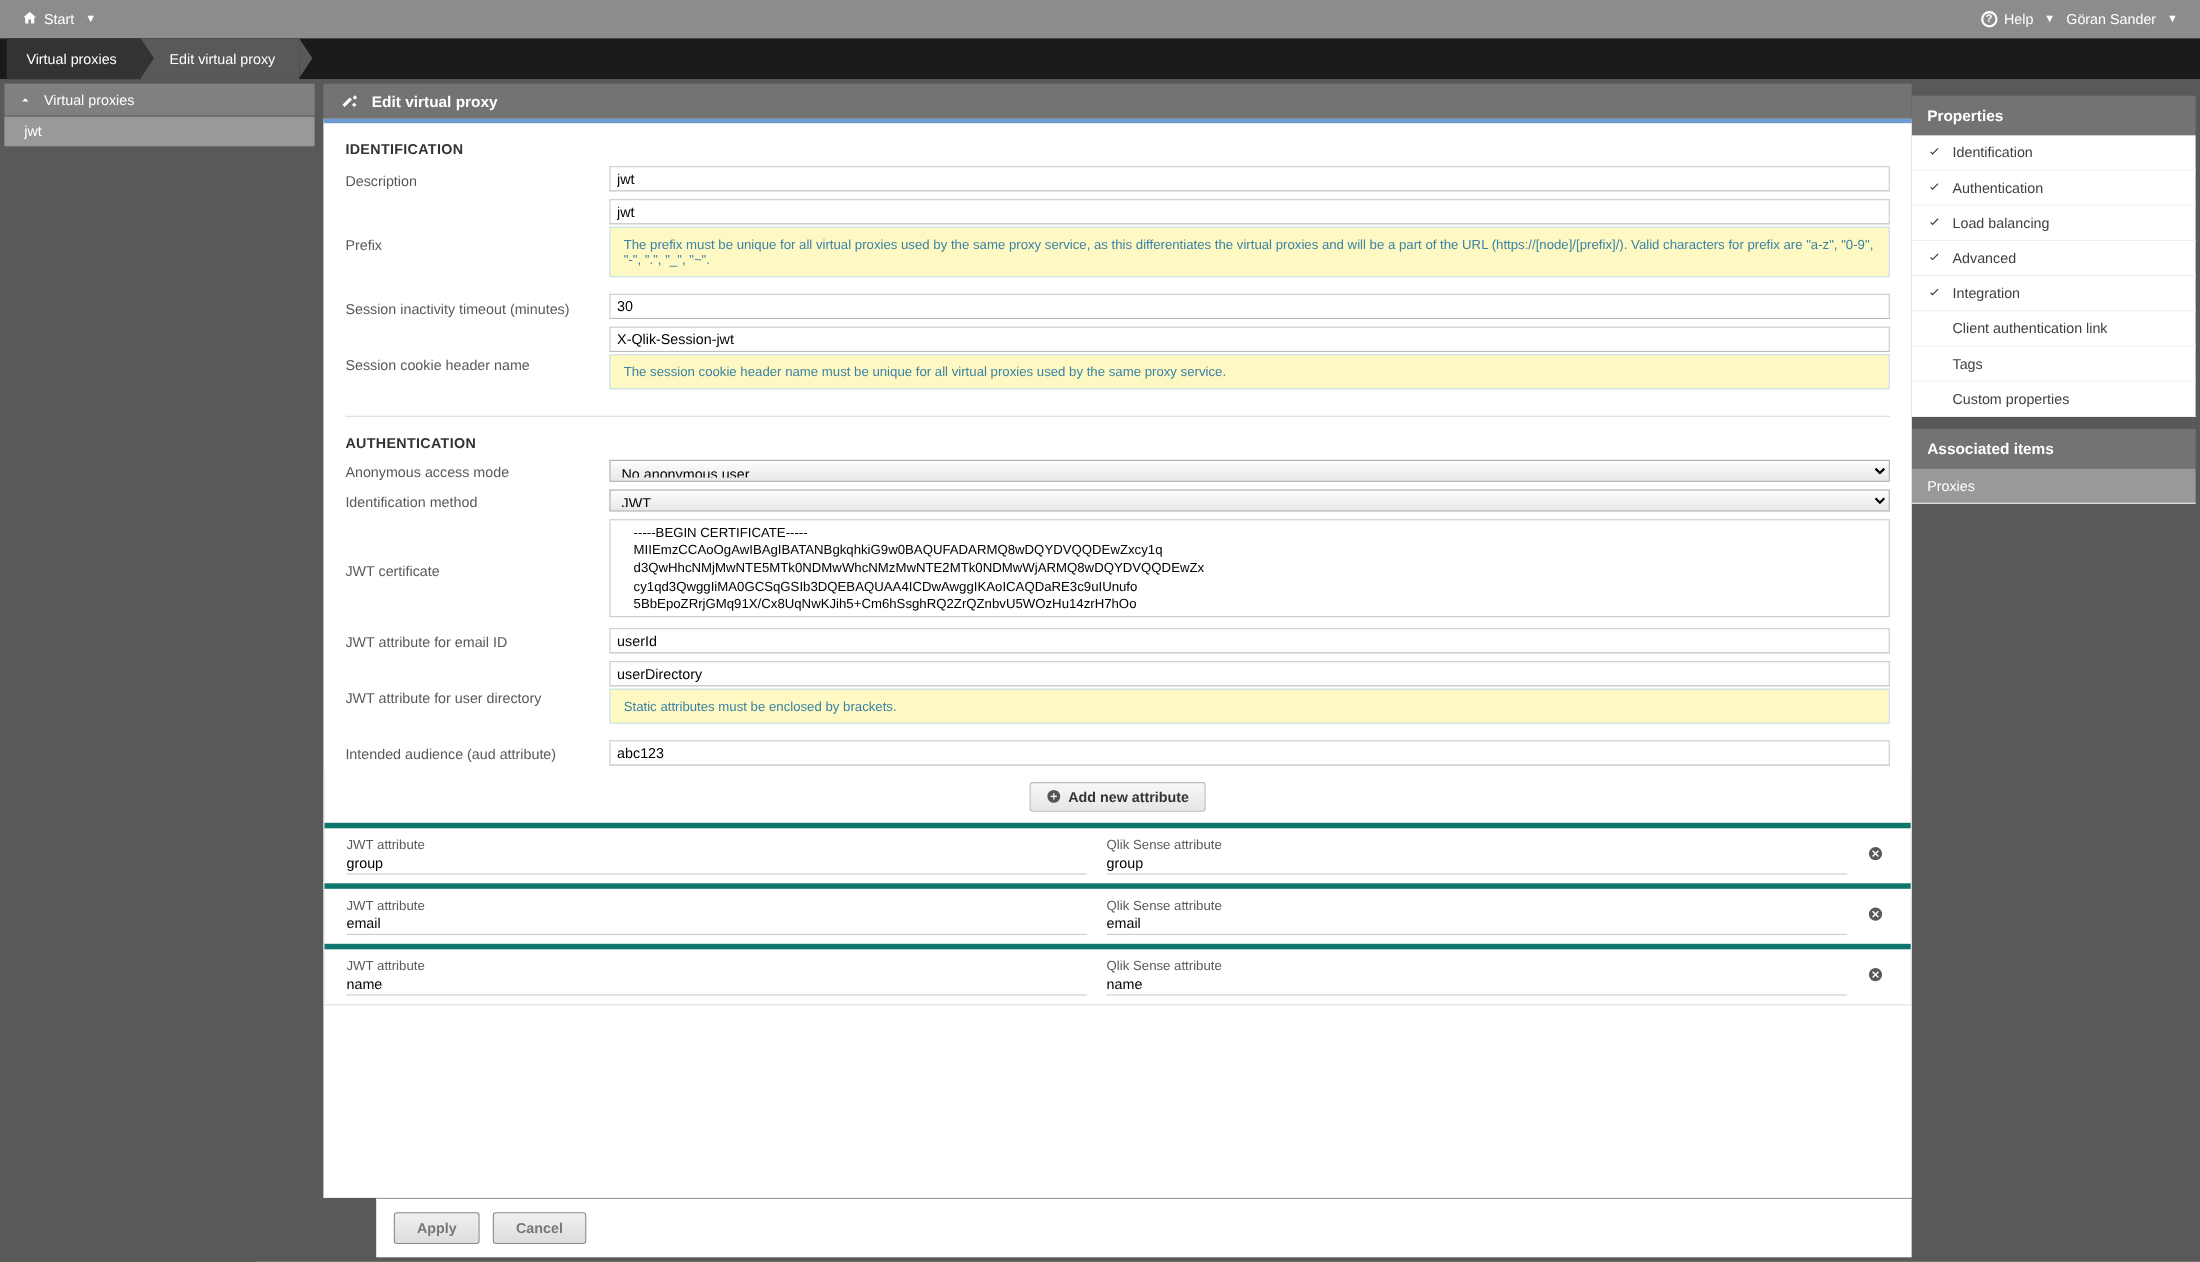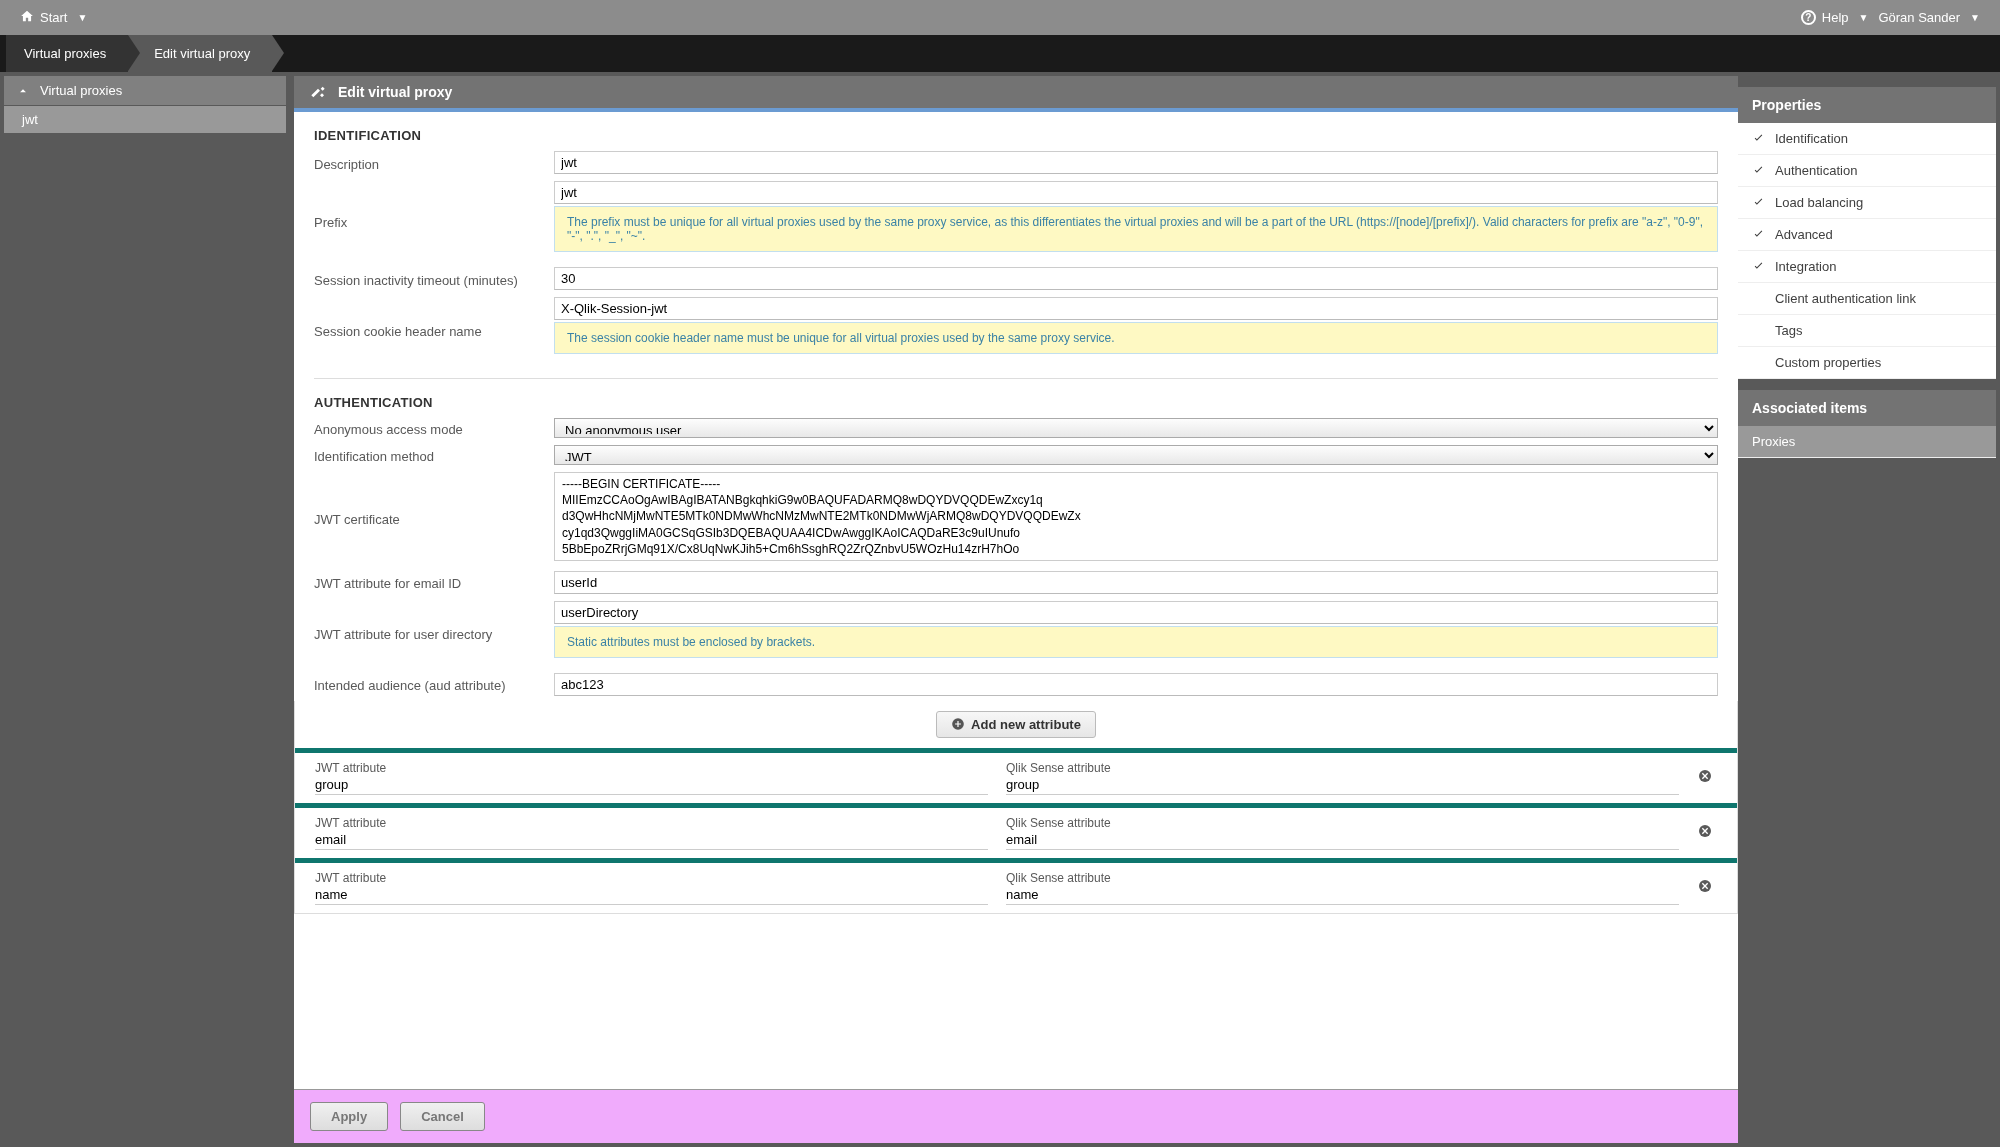--- a/index.html
+++ b/index.html
@@ -34,38 +34,38 @@
   .center { flex:1; display:flex; flex-direction:column; background:#595959; }
   .center-header { background:#737373; color:#fff; display:flex; align-items:center; gap:12px; padding:8px 16px; font-weight:bold; font-size:14px; }
   .center-header svg { width:16px; height:16px; fill:#fff; }
   .form-outer { flex:1; background:#fff; border-top:4px solid #6b9bd2; overflow-y:auto; position:relative;}
   .form { padding: 16px 20px 0 20px; }
   .section-title { font-size:13px; font-weight:bold; letter-spacing:0.3px; margin-bottom:6px; color:#333;}
   .row { display:flex; align-items:center; margin-bottom:3px; min-height:24px; padding:2px 0;}
   .row-label { width:240px; font-size:13px; color:#595959; padding-top:3px; }
   .row-field { flex:1; }
   .row-field input[type=text] { width:100%; padding:3px 6px; border:1px solid #ccc; border-bottom:1px solid #bbb; font-size:13px; background:#fff; }
-  .row-field textarea { width:100%; padding:3px 7px; border:1px solid #ccc; font-size:12px; font-family: inherit; resize:none; line-height:1.35; }
+  .row-field textarea { width:100%; padding:3px 21px; border:1px solid #ccc; font-size:12px; font-family: inherit; resize:none; line-height:1.35; }
   .row-field select { width:100%; padding:3px 6px; border:1px solid #aaa; font-size:13px; background: linear-gradient(#fdfdfd,#e8e8e8); height:20px;}
   .info-box { background:#fef9c3; color:#3a82a6; border:1px solid #c2dfee; padding:8px 12px; font-size:12px; margin-top:2px; margin-bottom:8px;}
   .divider { border:none; border-top:1px solid #ddd; margin:14px 0 16px 0; }
 
   .sub-section-header { background:#595959; color:#fff; padding:8px 14px; font-size:14px; font-weight:bold; margin: 0 -20px;}
   .sub-section-body { border:1px solid #ddd; border-top:none; margin:0 -20px; }
   .add-btn-row { text-align:center; padding:10px 0; }
   .add-btn { display:inline-flex; align-items:center; gap:6px; background:linear-gradient(#f7f7f7,#e6e6e6); border:1px solid #bbb; border-radius:3px; padding:5px 14px; font-size:13px; cursor:pointer; font-weight:bold; color:#333;}
   .add-btn svg { width:14px; height:14px; }
   .attr-row { border-top:5px solid #0f766e; padding:8px 20px; display:flex; align-items:center; gap:18px;}
   .attr-col { flex:1; }
   .attr-col-label { font-size:12px; color:#595959; }
   .attr-col input { width:100%; border:none; border-bottom:1px solid #ccc; padding:2px 0; font-size:13px; }
   .del-icon { width:20px; height:20px; cursor:pointer; }
   .del-icon svg { width:16px; height:16px; fill:#595959;}
 
-  .footer { background:#f0abfc; padding:12px 16px; display:flex; gap:12px; border-top:1px solid #999;}
+  .footer { background:#ffffff; padding:12px 16px; display:flex; gap:12px; border-top:1px solid #999;margin-left:48px;}
   .footer button { padding:6px 20px; border-radius:3px; border:1px solid #888; background:linear-gradient(#f0f0f0,#ddd); font-size:13px; font-weight:bold; color:#777; }
 
   .right-panel { width:258px; background:#595959; display:flex; flex-direction:column;}
   .right-section-h { background:#737373; color:#fff; padding:10px 14px; font-weight:bold; font-size:14px;margin-top:11px;}
   .right-section-body { background:#fff; }
   .right-item { display:flex; align-items:center; gap:10px; padding:8px 14px; font-size:13px; color:#404040; border-bottom:1px solid #eee; cursor:pointer;}
   .right-item svg { width:13px; height:13px; fill:#404040; }
   .right-item.noicon { padding-left:37px; }
   .right-item.selected { background:#999; color:#fff; }
   .right-subgroup { background:#737373; }

